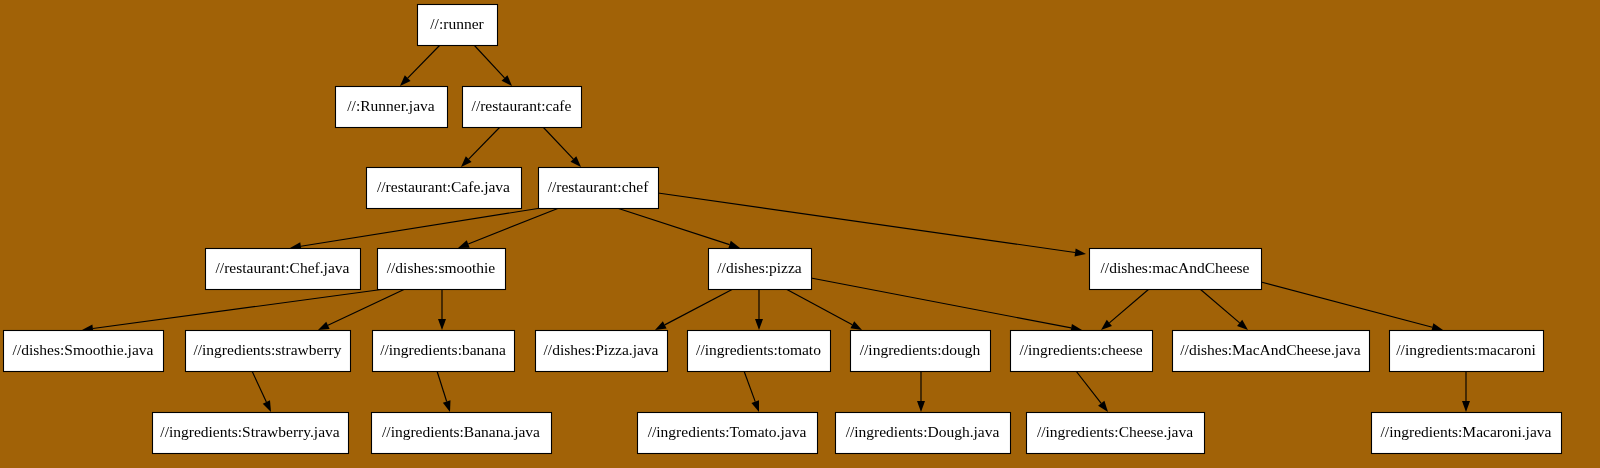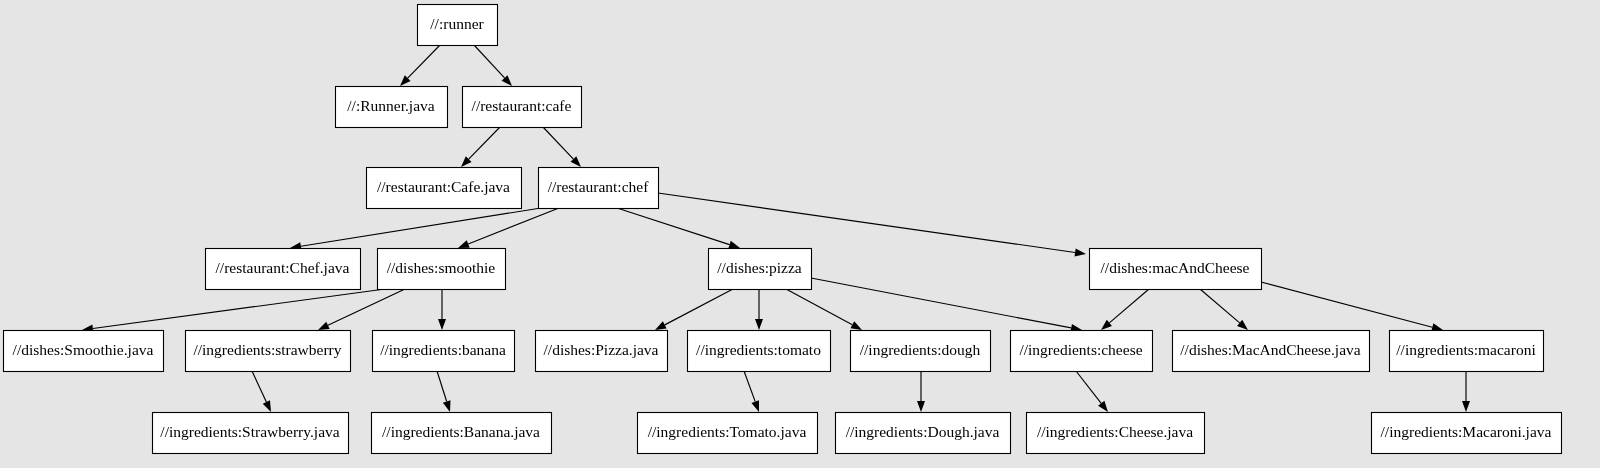--- a/index.html
+++ b/index.html
@@ -4,21 +4,21 @@
 <style>
   html, body {
     margin: 0;
     padding: 0;
     background: #ffffff;
   }
   #graph-root {
     position: relative;
     width: 1600px;
     height: 468px;
-    background: #e5e5e5;
+    background: #a16207;
     font-family: "Liberation Serif", "DejaVu Serif", serif;
     overflow: hidden;
   }
   #graph-svg {
     position: absolute;
     top: 0;
     left: 0;
     width: 1600px;
     height: 468px;
   }

